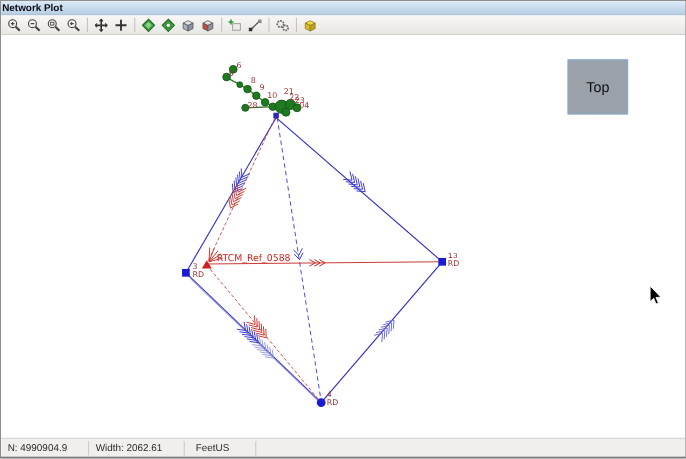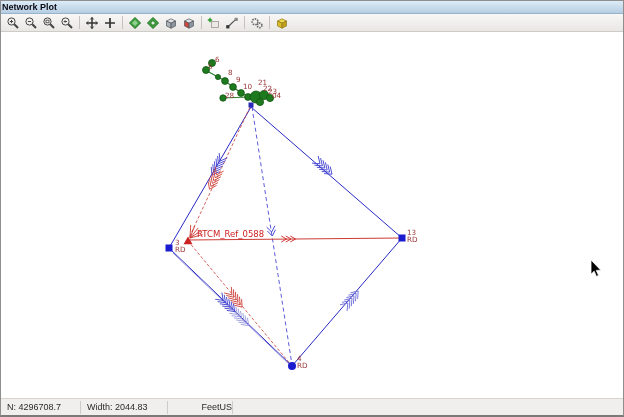--- a/index.html
+++ b/index.html
@@ -40,21 +40,21 @@
   #cursor { position:absolute; left:590px; top:228px; width:12px; height:18px; }
   #statusbar {
     position:absolute; left:0; top:397px; right:0; height:17px;
     background:#f0efed; border-top:1px solid #d8d5d1;
     display:flex; align-items:center; font-size:9px; color:#2b2b2b;
   }
   .sb-cell { padding-left:6px; height:13px; line-height:13px; border-right:1px solid #cfccc8; }
   .sb-cell.c0 { width:80px; }
   .sb-cell.c1 { width:90px; }
   .sb-cell.c2 { width:87px; }
-  .sb-cell.c3 { width:65px; padding-left:10px;text-align:right; }
+  .sb-cell.c3 { width:65px; padding-left:10px; }
   #bottomstrip {
     position:absolute; left:0; top:414px; right:0; height:3px;
     background:linear-gradient(#e4e2df,#c2bfbb);
   }
   text.ptlabel { font-family:"DejaVu Sans", sans-serif; }
 </style>
 </head>
 <body>
 
 <div id="window">
@@ -217,25 +217,28 @@
         <text x="271" y="97" fill="#993333" font-size="7.2" class="ptlabel">04</text>
         <text x="224" y="97" fill="#993333" font-size="7.2" class="ptlabel">28</text>
         <text x="174" y="244" fill="#993333" font-size="7.2" class="ptlabel">3</text>
         <text x="174" y="251" fill="#993333" font-size="7.2" class="ptlabel">RD</text>
         <text x="406" y="234" fill="#993333" font-size="7.2" class="ptlabel">13</text>
         <text x="406" y="241" fill="#993333" font-size="7.2" class="ptlabel">RD</text>
         <text x="296" y="360" fill="#993333" font-size="7.2" class="ptlabel">4</text>
         <text x="296" y="367" fill="#993333" font-size="7.2" class="ptlabel">RD</text>
         <text x="196" y="236" fill="#cc2222" font-size="8.5" class="ptlabel">RTCM_Ref_0588</text>
       </svg>
+    <div id="top-button">
+      <span>Top</span>
+    </div>
     <div id="cursor">
       <svg width="12" height="18" viewBox="0 0 12 18">
         <polygon points="0,0 0,14.2 3.2,11.2 5.4,16.4 7.6,15.4 5.3,10.4 9.8,10.2" fill="#000" stroke="#fff" stroke-width="0.8"></polygon>
       </svg>
     </div>
   </div>
   <div id="statusbar">
-    <div class="sb-cell c0">N: 4296708.7</div>
-    <div class="sb-cell c2">Width: 2044.83</div>
+    <div class="sb-cell c0">N: 4990904.9</div>
+    <div class="sb-cell c2">Width: 2062.61</div>
     <div class="sb-cell c3">FeetUS</div>
   </div>
   <div id="bottomstrip"></div>
 </div>
 
 </body></html>

